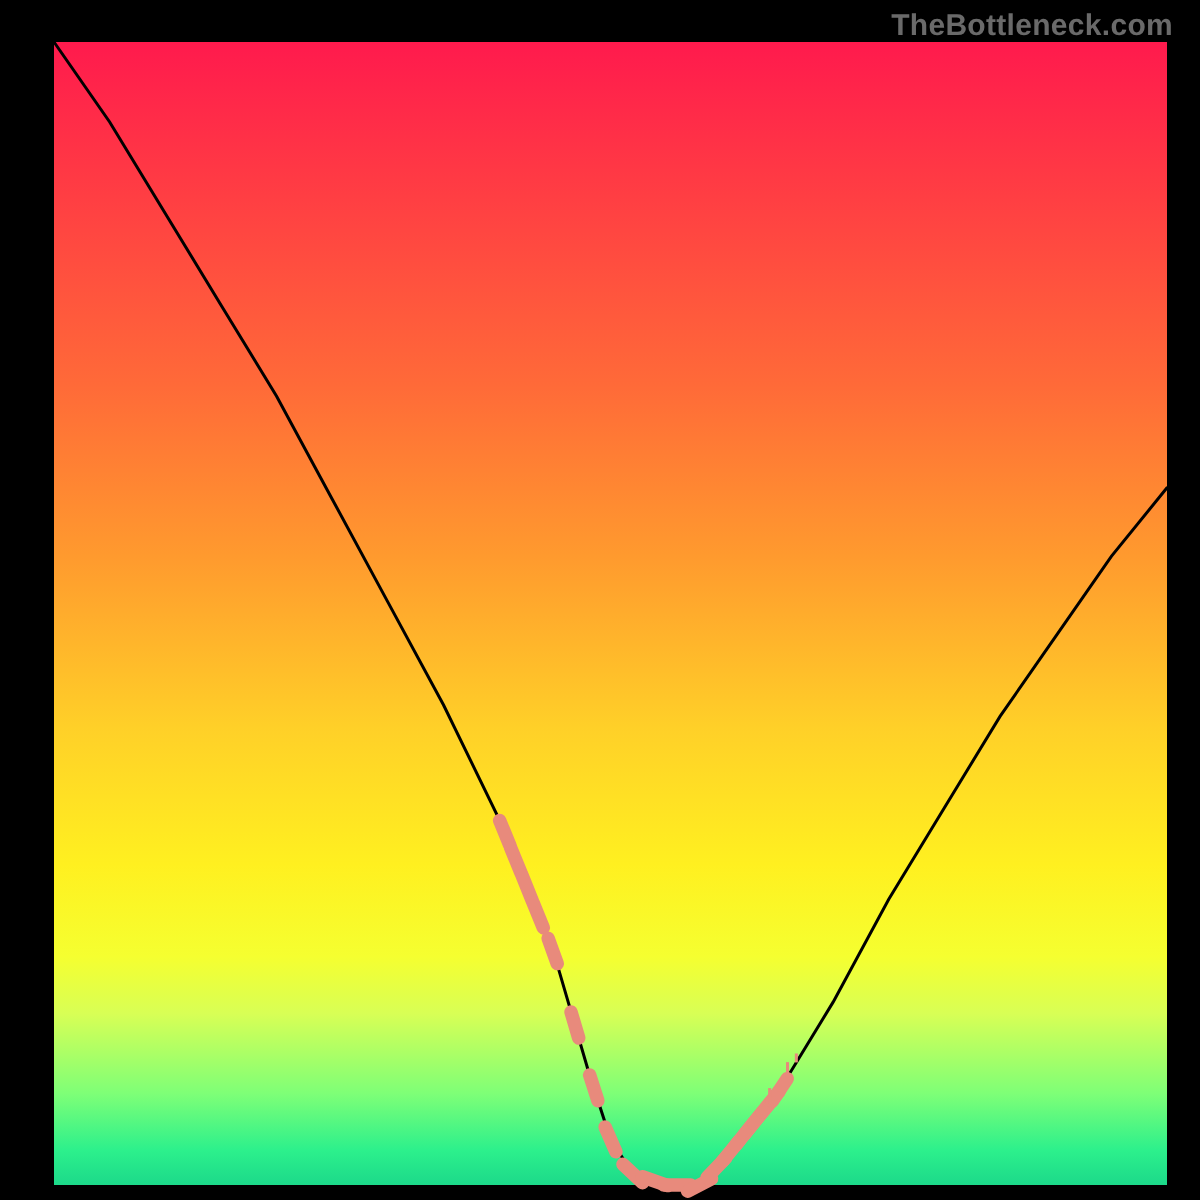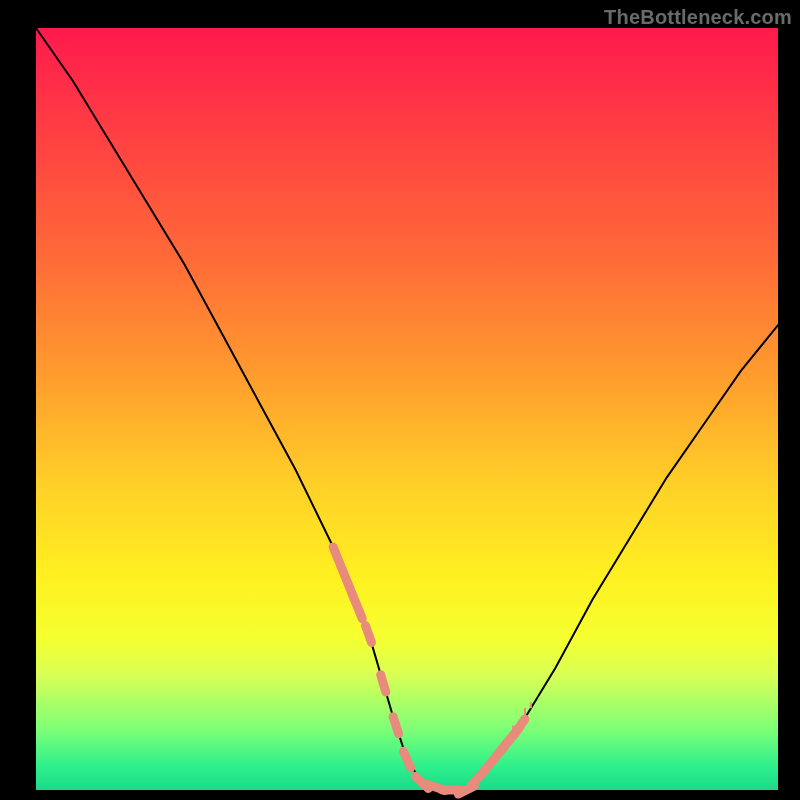--- a/index.html
+++ b/index.html
@@ -34,21 +34,21 @@
       #fff020 72%,
       #f5ff30 80%,
       #d8ff55 85%,
       #7eff77 92%,
       #2cf08c 97%,
       #1cd98a 100%);
   }
   .watermark {
     position: absolute;
     top: 6px;
-    right: 8px;
+    right: 18px;
     font-family: Arial, Helvetica, sans-serif;
     font-size: 20px;
     font-weight: 600;
     color: #6a6a6a;
     letter-spacing: 0.2px;
     user-select: none;
   }
   svg.curve {
     position: absolute;
     left: 0;

